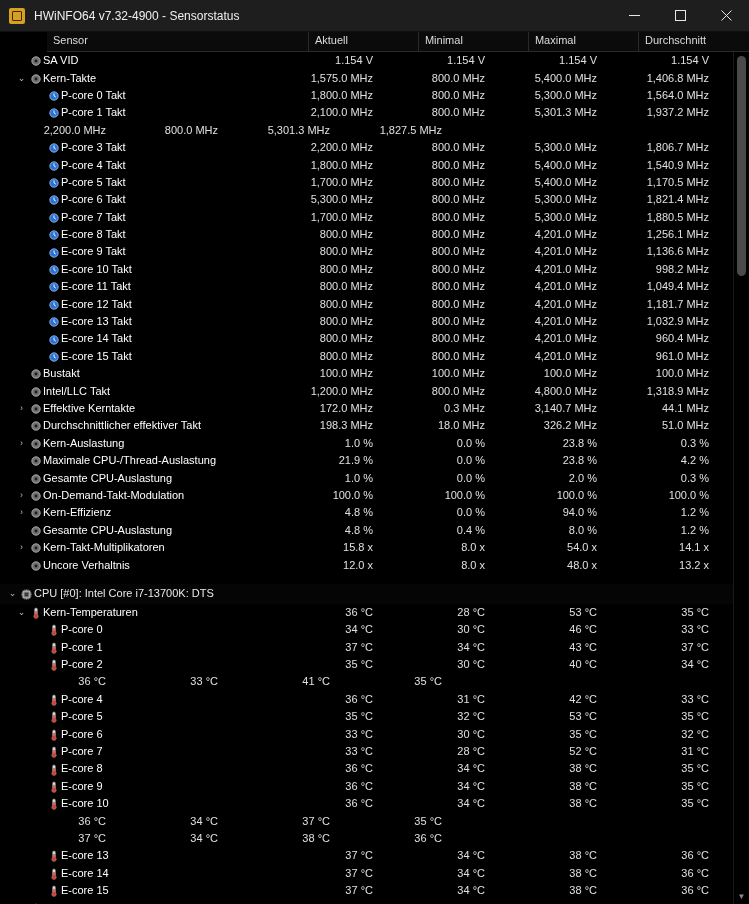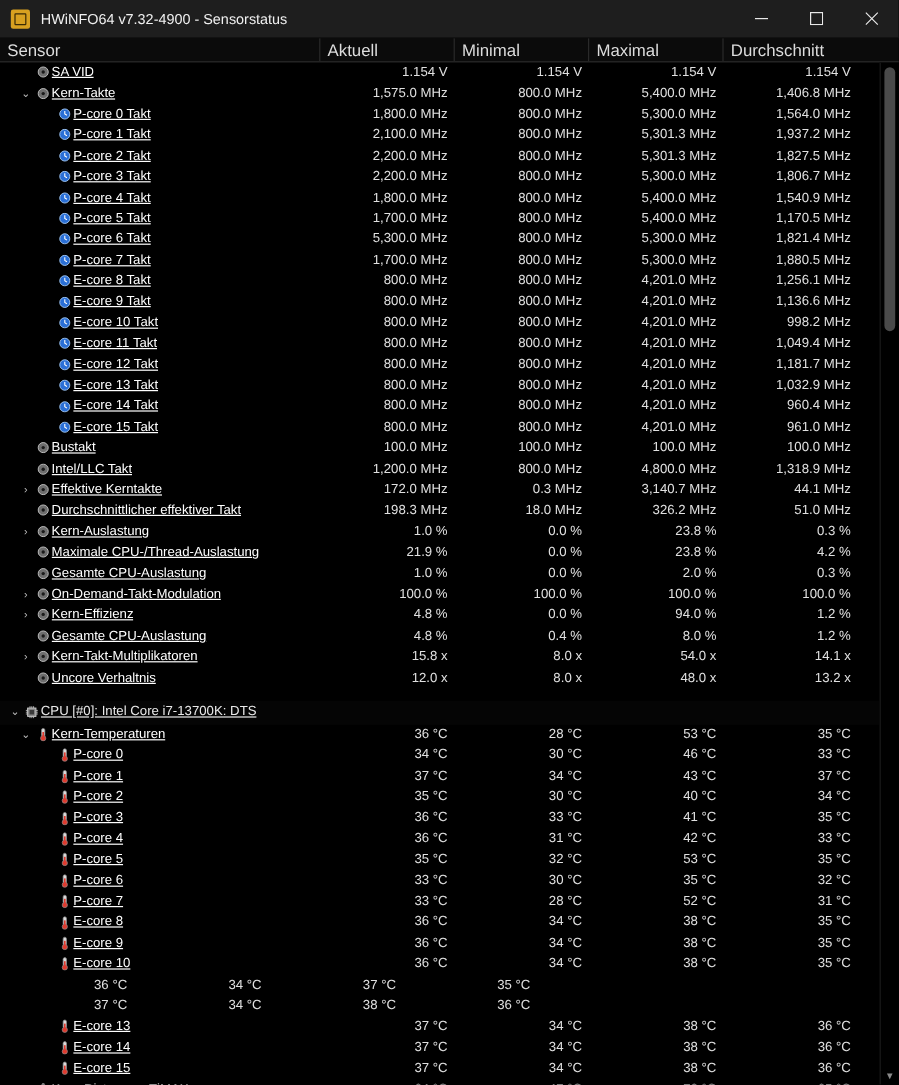--- a/index.html
+++ b/index.html
@@ -71,22 +71,23 @@
   }
   .winbtn svg { display: block; }
 
   
   .colheader {
     display: flex;
     height: 19px;
     background: #0b0b0b;
     border-bottom: 1px solid #2a2a2a;
     flex: 0 0 auto;
-    font-size: 14px;
+    font-size: 11px;
     color: #dcdcdc;
+    margin-left: 47px;
   }
   .colheader .ch {
     box-sizing: border-box;
     padding: 2px 6px 0 6px;
     border-right: 1px solid #2a2a2a;
     white-space: nowrap;
     overflow: hidden;
   }
   .ch-sensor { width: 267px; text-align: left; }
   .ch-val    { width: 112px; }
@@ -140,21 +141,21 @@
     text-align: center;
     line-height: 17px;
   }
   .ico {
     width: 15px;
     flex: 0 0 auto;
     text-align: center;
     line-height: 17px;
   }
   .ico svg { vertical-align: middle; }
-  .nm { overflow: hidden; text-overflow: ellipsis; white-space: nowrap; text-decoration: underline; }
+  .nm { overflow: hidden; text-overflow: ellipsis; white-space: nowrap; }
 
   .row.group .c-name { color: #ffffff; }
   .grp-label { color: #e9e9e9; }
 
   
   .row.group { background: #050505; }
 
   
   .scrollbar {
     width: 15px;
@@ -274,29 +275,20 @@
                 <path d="M5 2.4 V5 L6.8 6.1" stroke="#ffffff" stroke-width="0.9" fill="none"></path>
               </svg></span>
             <span class="nm">P-core 1 Takt</span>
           </div>
           <div class="cell c-val">2,100.0 MHz</div>
           <div class="cell c-val">800.0 MHz</div>
           <div class="cell c-val">5,301.3 MHz</div>
           <div class="cell c-val">1,937.2 MHz</div>
         </div>
         <div class="row">
-          <div class="cell c-name">
-            <span class="indent" style="width: 27px;"></span>
-            <span class="twisty"></span>
-            <span class="ico"><svg width="10" height="10" viewBox="0 0 10 10">
-                <circle cx="5" cy="5" r="4.2" fill="#2a6fd6" stroke="#9fc4f0" stroke-width="0.8"></circle>
-                <path d="M5 2.4 V5 L6.8 6.1" stroke="#ffffff" stroke-width="0.9" fill="none"></path>
-              </svg></span>
-            <span class="nm">P-core 2 Takt</span>
-          </div>
           <div class="cell c-val">2,200.0 MHz</div>
           <div class="cell c-val">800.0 MHz</div>
           <div class="cell c-val">5,301.3 MHz</div>
           <div class="cell c-val">1,827.5 MHz</div>
         </div>
         <div class="row">
           <div class="cell c-name">
             <span class="indent" style="width: 27px;"></span>
             <span class="twisty"></span>
             <span class="ico"><svg width="10" height="10" viewBox="0 0 10 10">
@@ -745,30 +737,20 @@
                 <rect x="4.3" y="4" width="1.4" height="5" fill="#e03b2f"></rect>
               </svg></span>
             <span class="nm">P-core 2</span>
           </div>
           <div class="cell c-val">35 °C</div>
           <div class="cell c-val">30 °C</div>
           <div class="cell c-val">40 °C</div>
           <div class="cell c-val">34 °C</div>
         </div>
         <div class="row">
-          <div class="cell c-name">
-            <span class="indent" style="width: 27px;"></span>
-            <span class="twisty"></span>
-            <span class="ico"><svg width="10" height="12" viewBox="0 0 10 12">
-                <rect x="3.6" y="1" width="2.8" height="7" rx="1.4" fill="#d9d9d9" stroke="#8a8a8a" stroke-width="0.6"></rect>
-                <circle cx="5" cy="9.2" r="2.2" fill="#e03b2f" stroke="#8a8a8a" stroke-width="0.6"></circle>
-                <rect x="4.3" y="4" width="1.4" height="5" fill="#e03b2f"></rect>
-              </svg></span>
-            <span class="nm">P-core 3</span>
-          </div>
           <div class="cell c-val">36 °C</div>
           <div class="cell c-val">33 °C</div>
           <div class="cell c-val">41 °C</div>
           <div class="cell c-val">35 °C</div>
         </div>
         <div class="row">
           <div class="cell c-name">
             <span class="indent" style="width: 27px;"></span>
             <span class="twisty"></span>
             <span class="ico"><svg width="10" height="12" viewBox="0 0 10 12">

